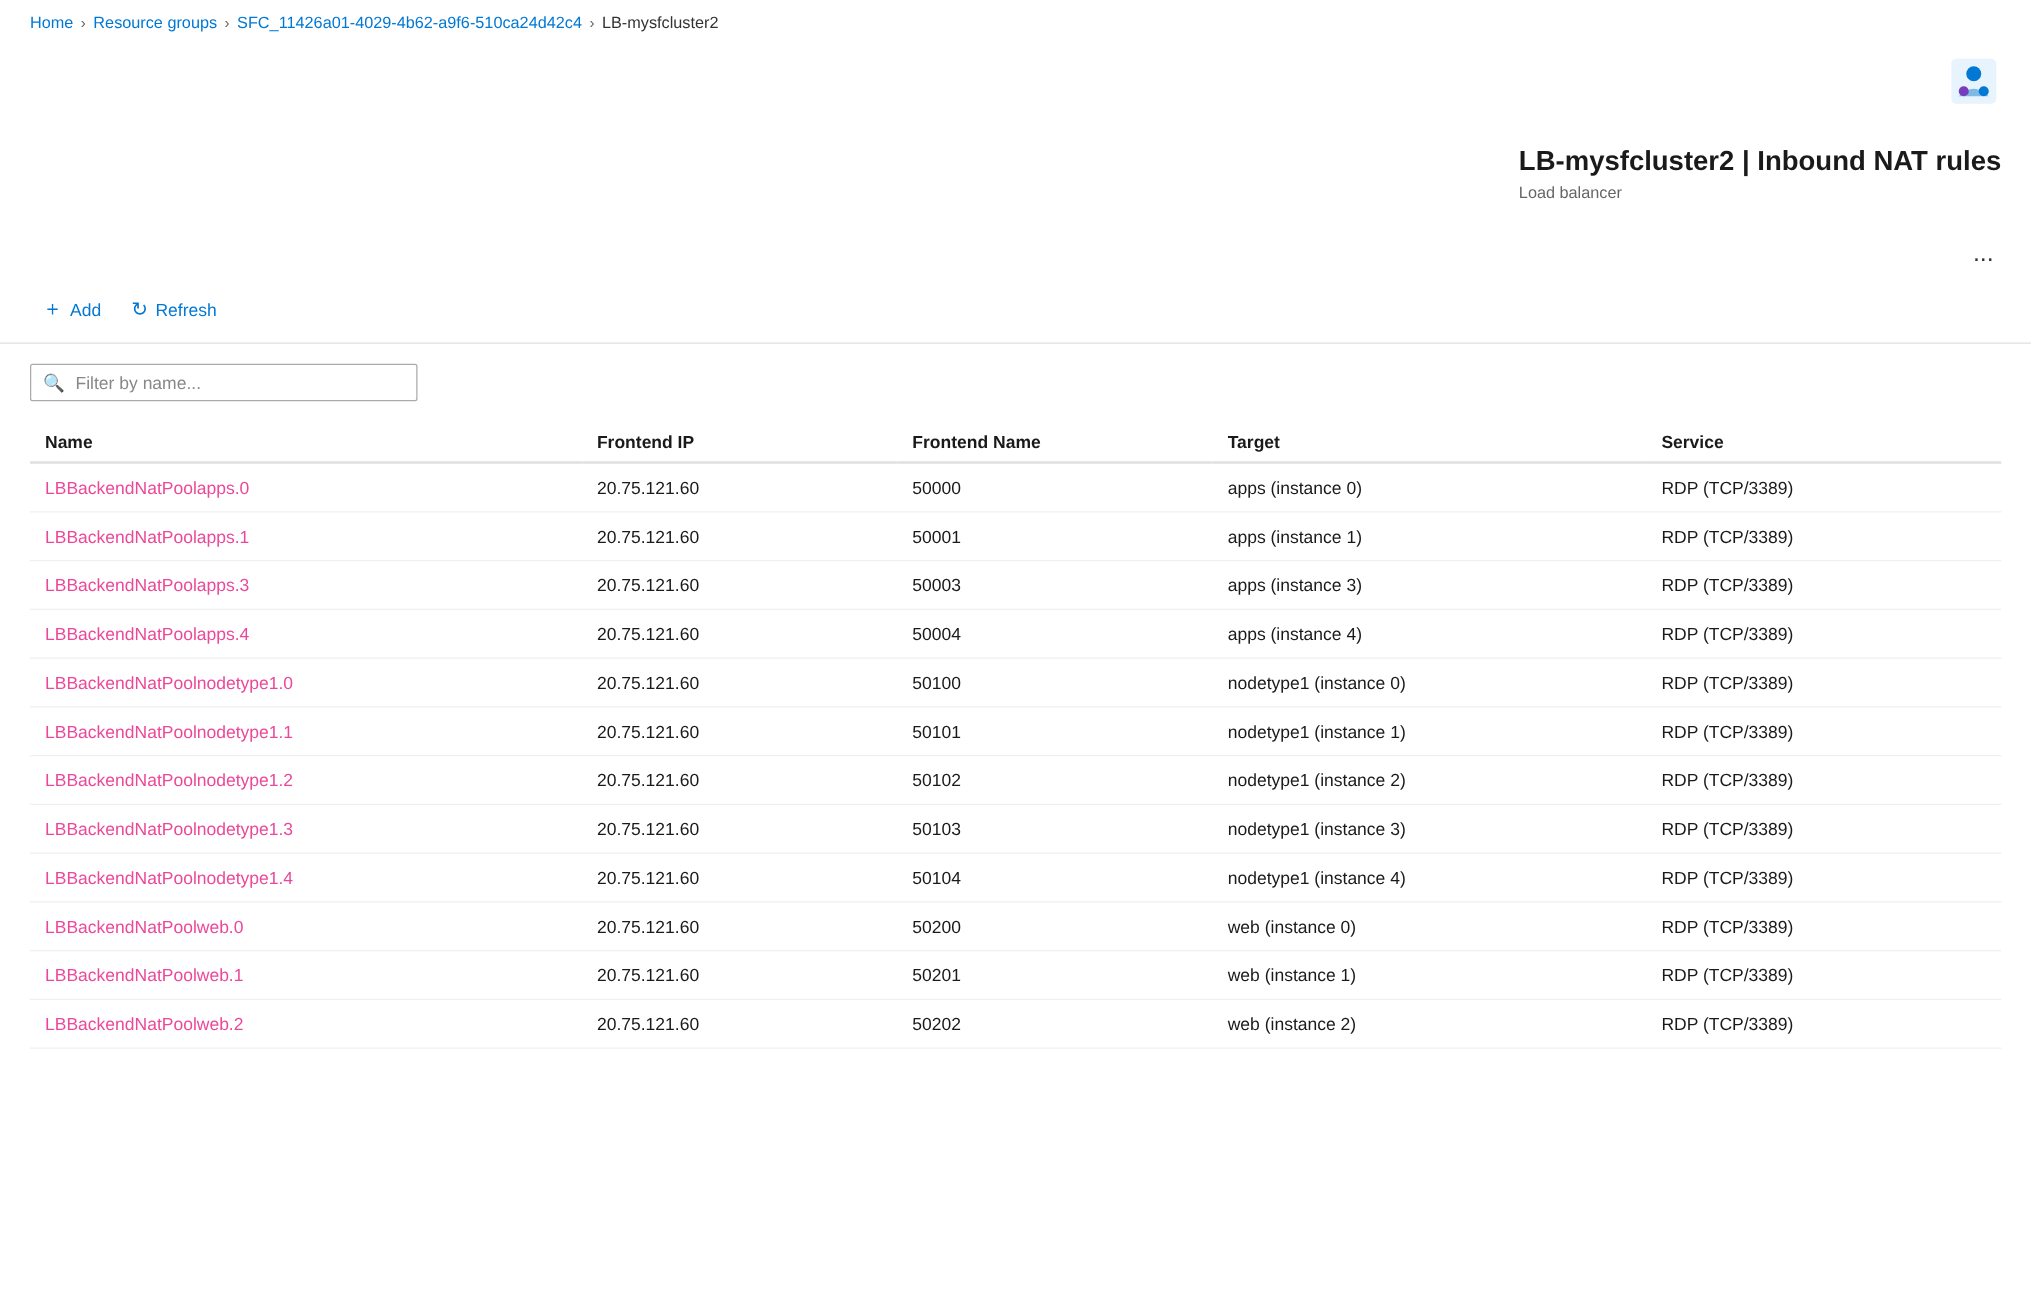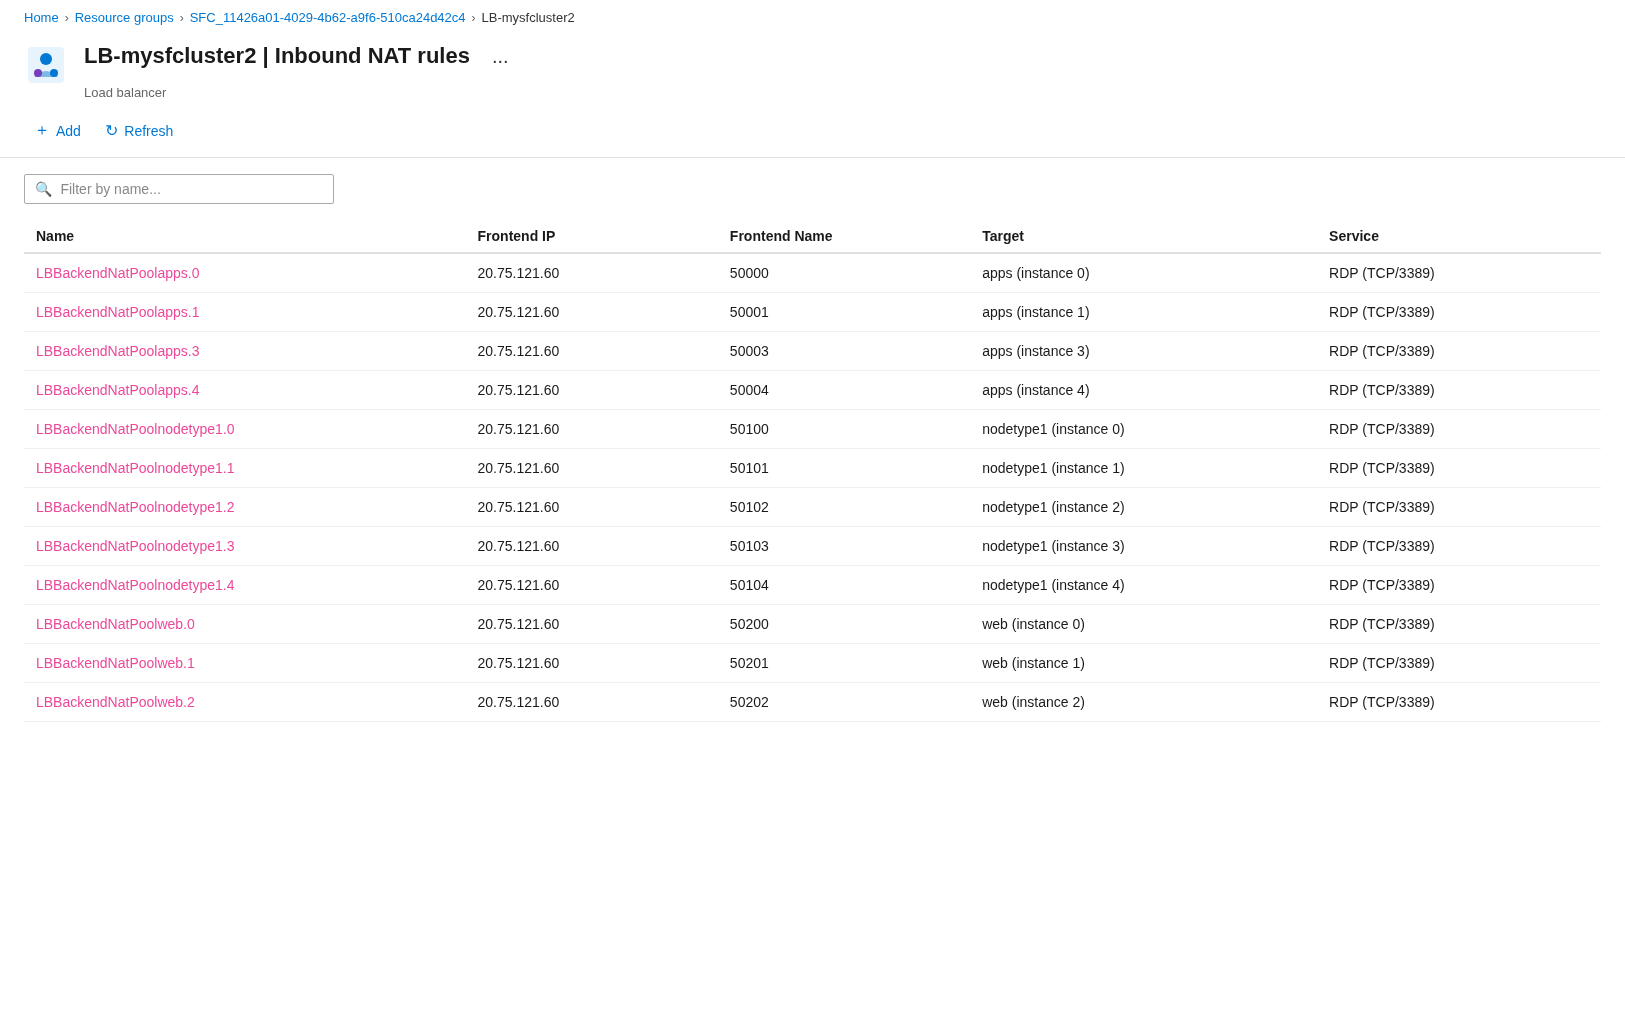--- a/index.html
+++ b/index.html
@@ -26,44 +26,45 @@
       text-decoration: none;
       cursor: pointer;
     }
     .breadcrumb .current {
       color: #333;
       text-decoration: none;
       cursor: default;
     }
     .header {
       display: flex;
-      align-items: flex-start;
+      align-items: flex-end;
       padding: 8px 24px 4px 24px;
-      gap: 16px;
+      gap: 29px;
+      flex-direction: column;
     }
     .header-icon {
       width: 44px;
       height: 44px;
       display: flex;
       align-items: center;
       justify-content: center;
     }
     .header-icon svg {
       width: 40px;
       height: 40px;
     }
     .header-text h1 {
       font-size: 22px;
       font-weight: 600;
       color: #1a1a1a;
     }
     .header-text .subtitle {
       font-size: 13px;
       color: #666;
-      margin-top: 16px;
+      margin-top: 4px;
     }
     .ellipsis-btn {
       background: none;
       border: none;
       cursor: pointer;
       font-size: 20px;
       color: #333;
       padding: 2px 6px;
       border-radius: 4px;
     }

